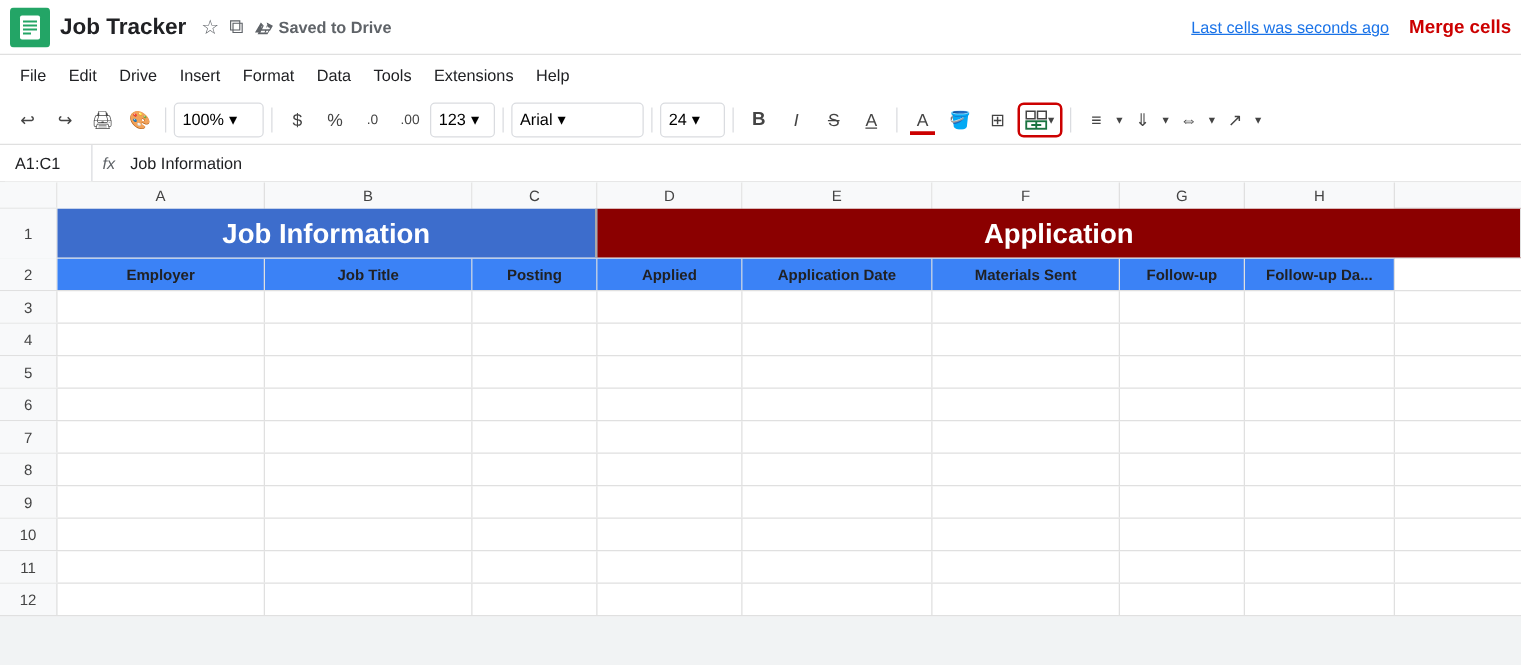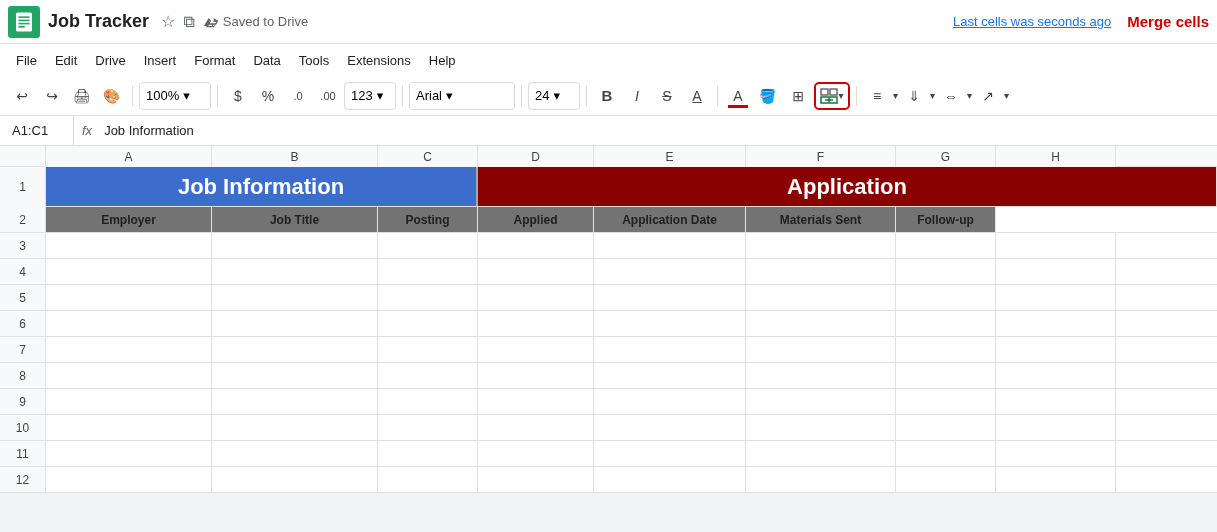--- a/index.html
+++ b/index.html
@@ -32,20 +32,21 @@
       margin: 0 4px;
       cursor: pointer;
     }
     .saved-to-drive {
       display: flex;
       align-items: center;
       font-size: 13px;
       color: #5f6368;
       margin-left: 4px;
       gap: 4px;
+      font-weight: bold;
     }
     .last-edit {
       margin-left: auto;
       font-size: 13px;
       color: #1a73e8;
       text-decoration: underline;
       cursor: pointer;
     }
     .merge-cells-tooltip {
       font-size: 15px;
@@ -247,21 +248,21 @@
       font-weight: 700;
       font-size: 22px;
       flex: 1;
       display: flex;
       align-items: center;
       justify-content: center;
     }
 
     
     .header-cell {
-      background: #737373;
+      background: #3b82f6;
       font-weight: 700;
       font-size: 12px;
       color: #202124;
     }
 
     
     .grid-row-1 { height: 40px; }
     .grid-row-2 { height: 26px; }
   </style>
 </head>
@@ -399,20 +400,21 @@
 
   <div class="grid-row grid-row-2">
     <div class="row-num">2</div>
     <div class="cell col-a header-cell">Employer</div>
     <div class="cell col-b header-cell">Job Title</div>
     <div class="cell col-c header-cell">Posting</div>
     <div class="cell col-d header-cell">Applied</div>
     <div class="cell col-e header-cell">Application Date</div>
     <div class="cell col-f header-cell">Materials Sent</div>
     <div class="cell col-g header-cell">Follow-up</div>
+    <div class="cell col-h header-cell">Follow-up Da...</div>
   </div>
 
   <div class="grid-row">
     <div class="row-num">3</div>
     <div class="cell col-a"></div>
     <div class="cell col-b"></div>
     <div class="cell col-c"></div>
     <div class="cell col-d"></div>
     <div class="cell col-e"></div>
     <div class="cell col-f"></div>

